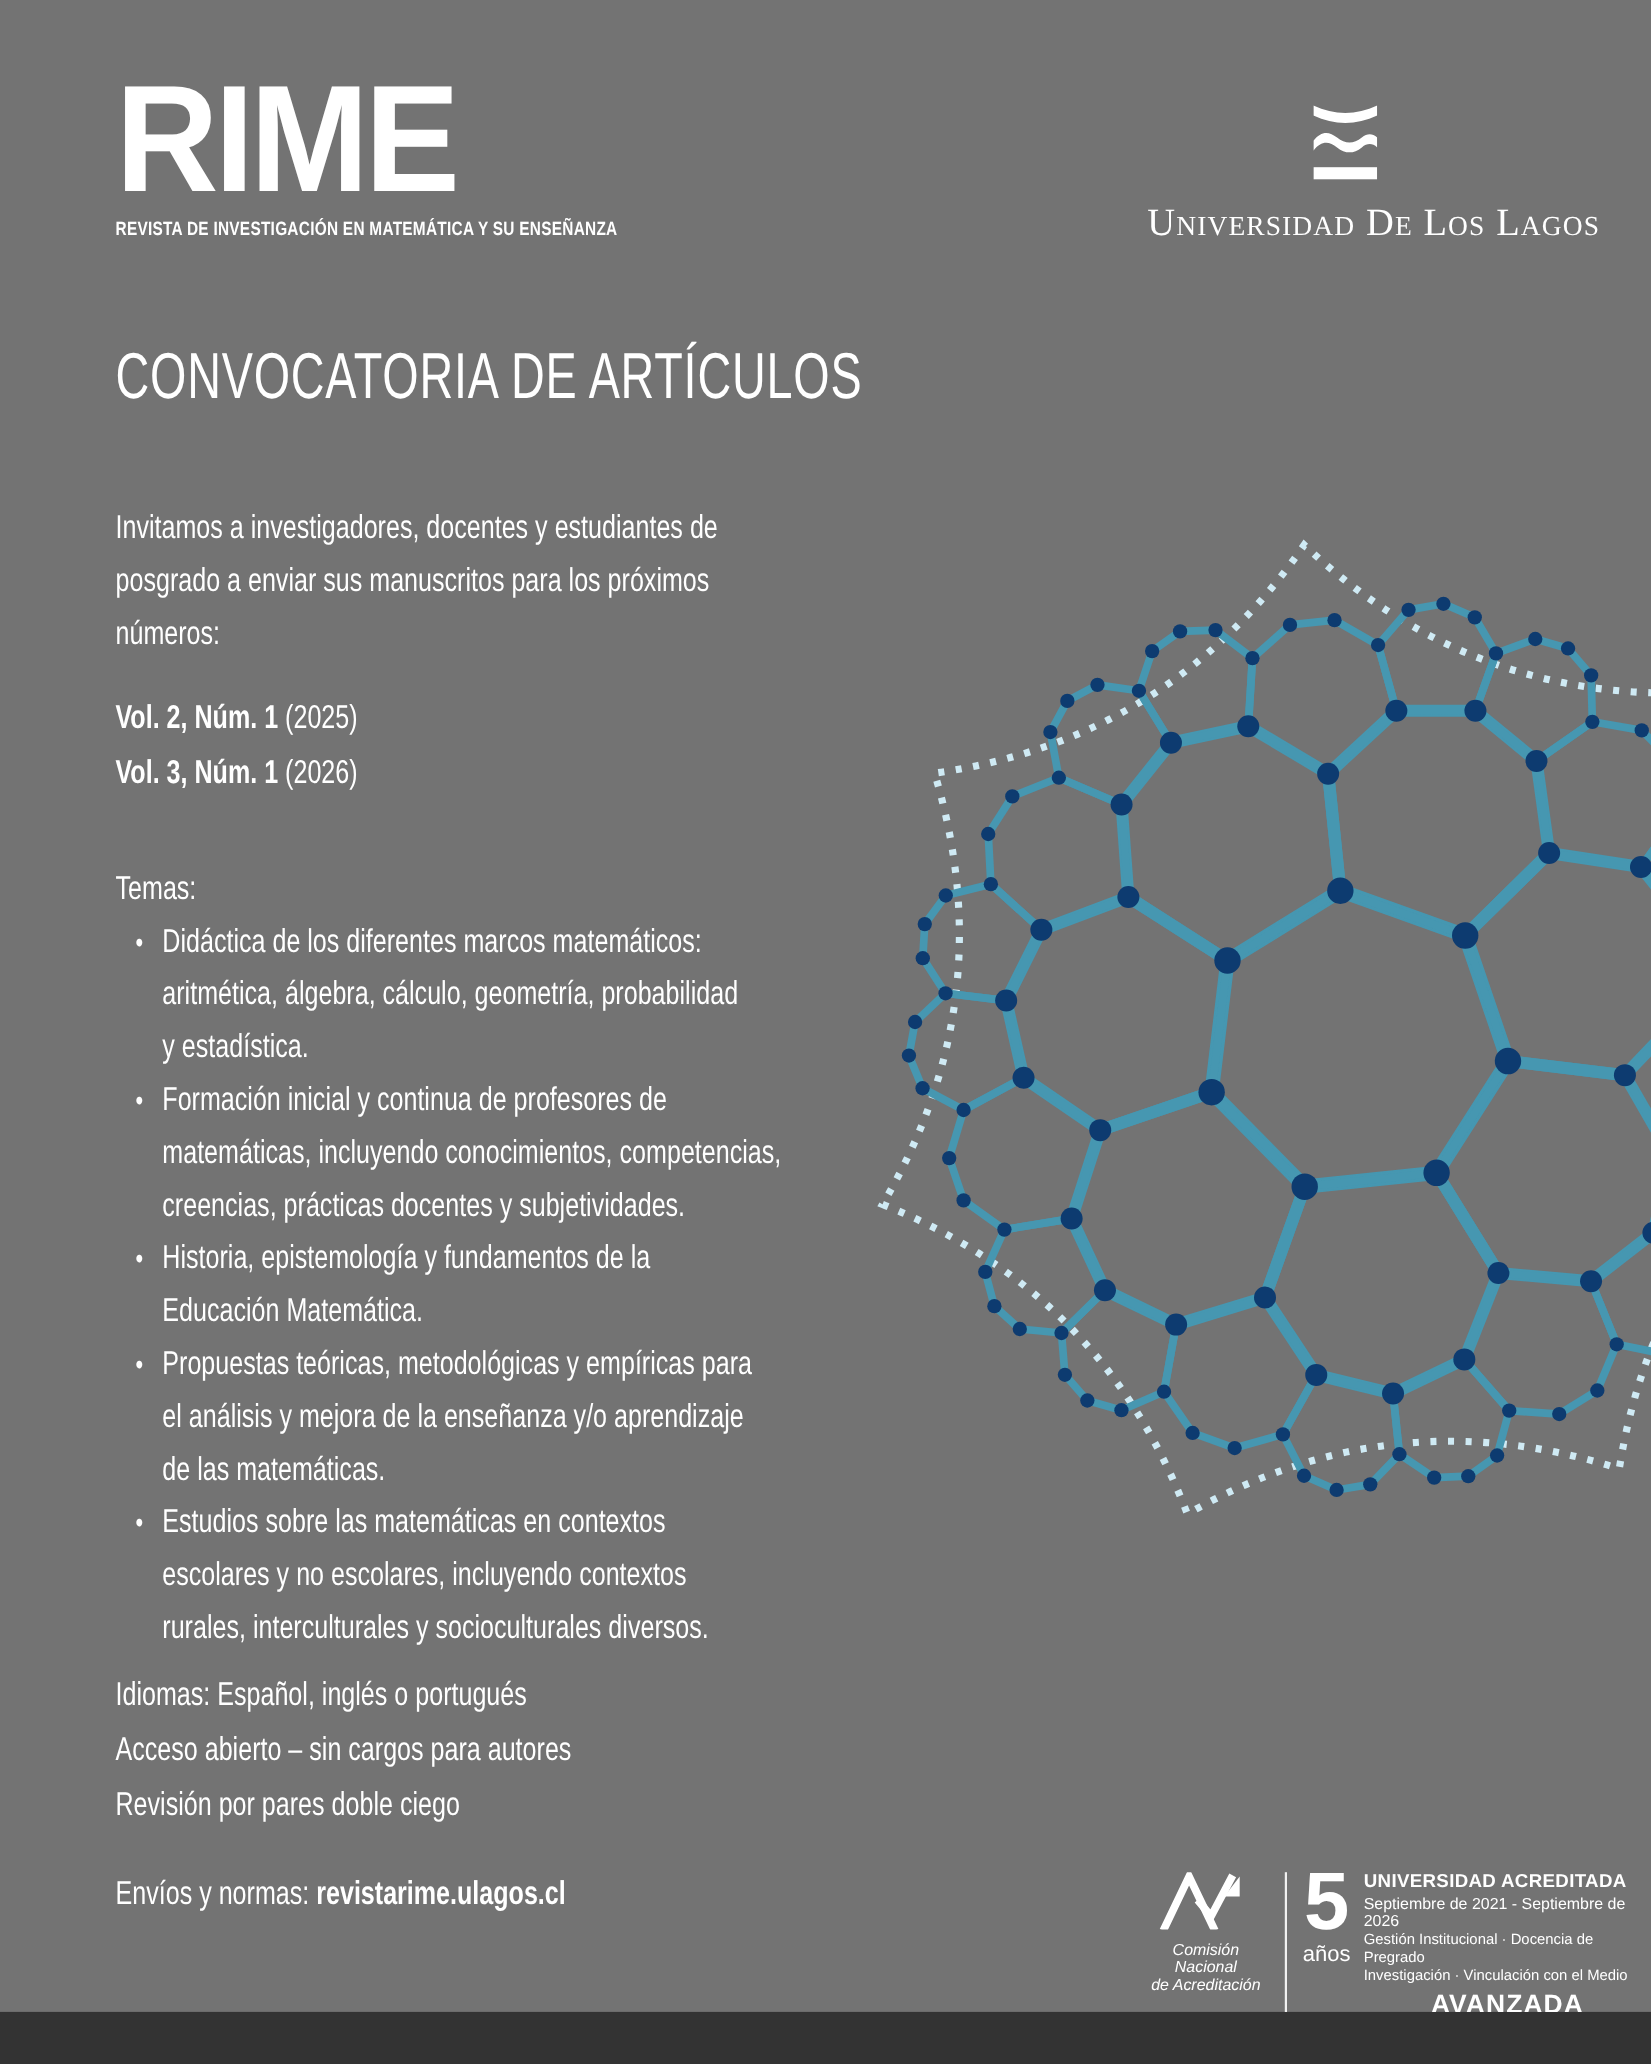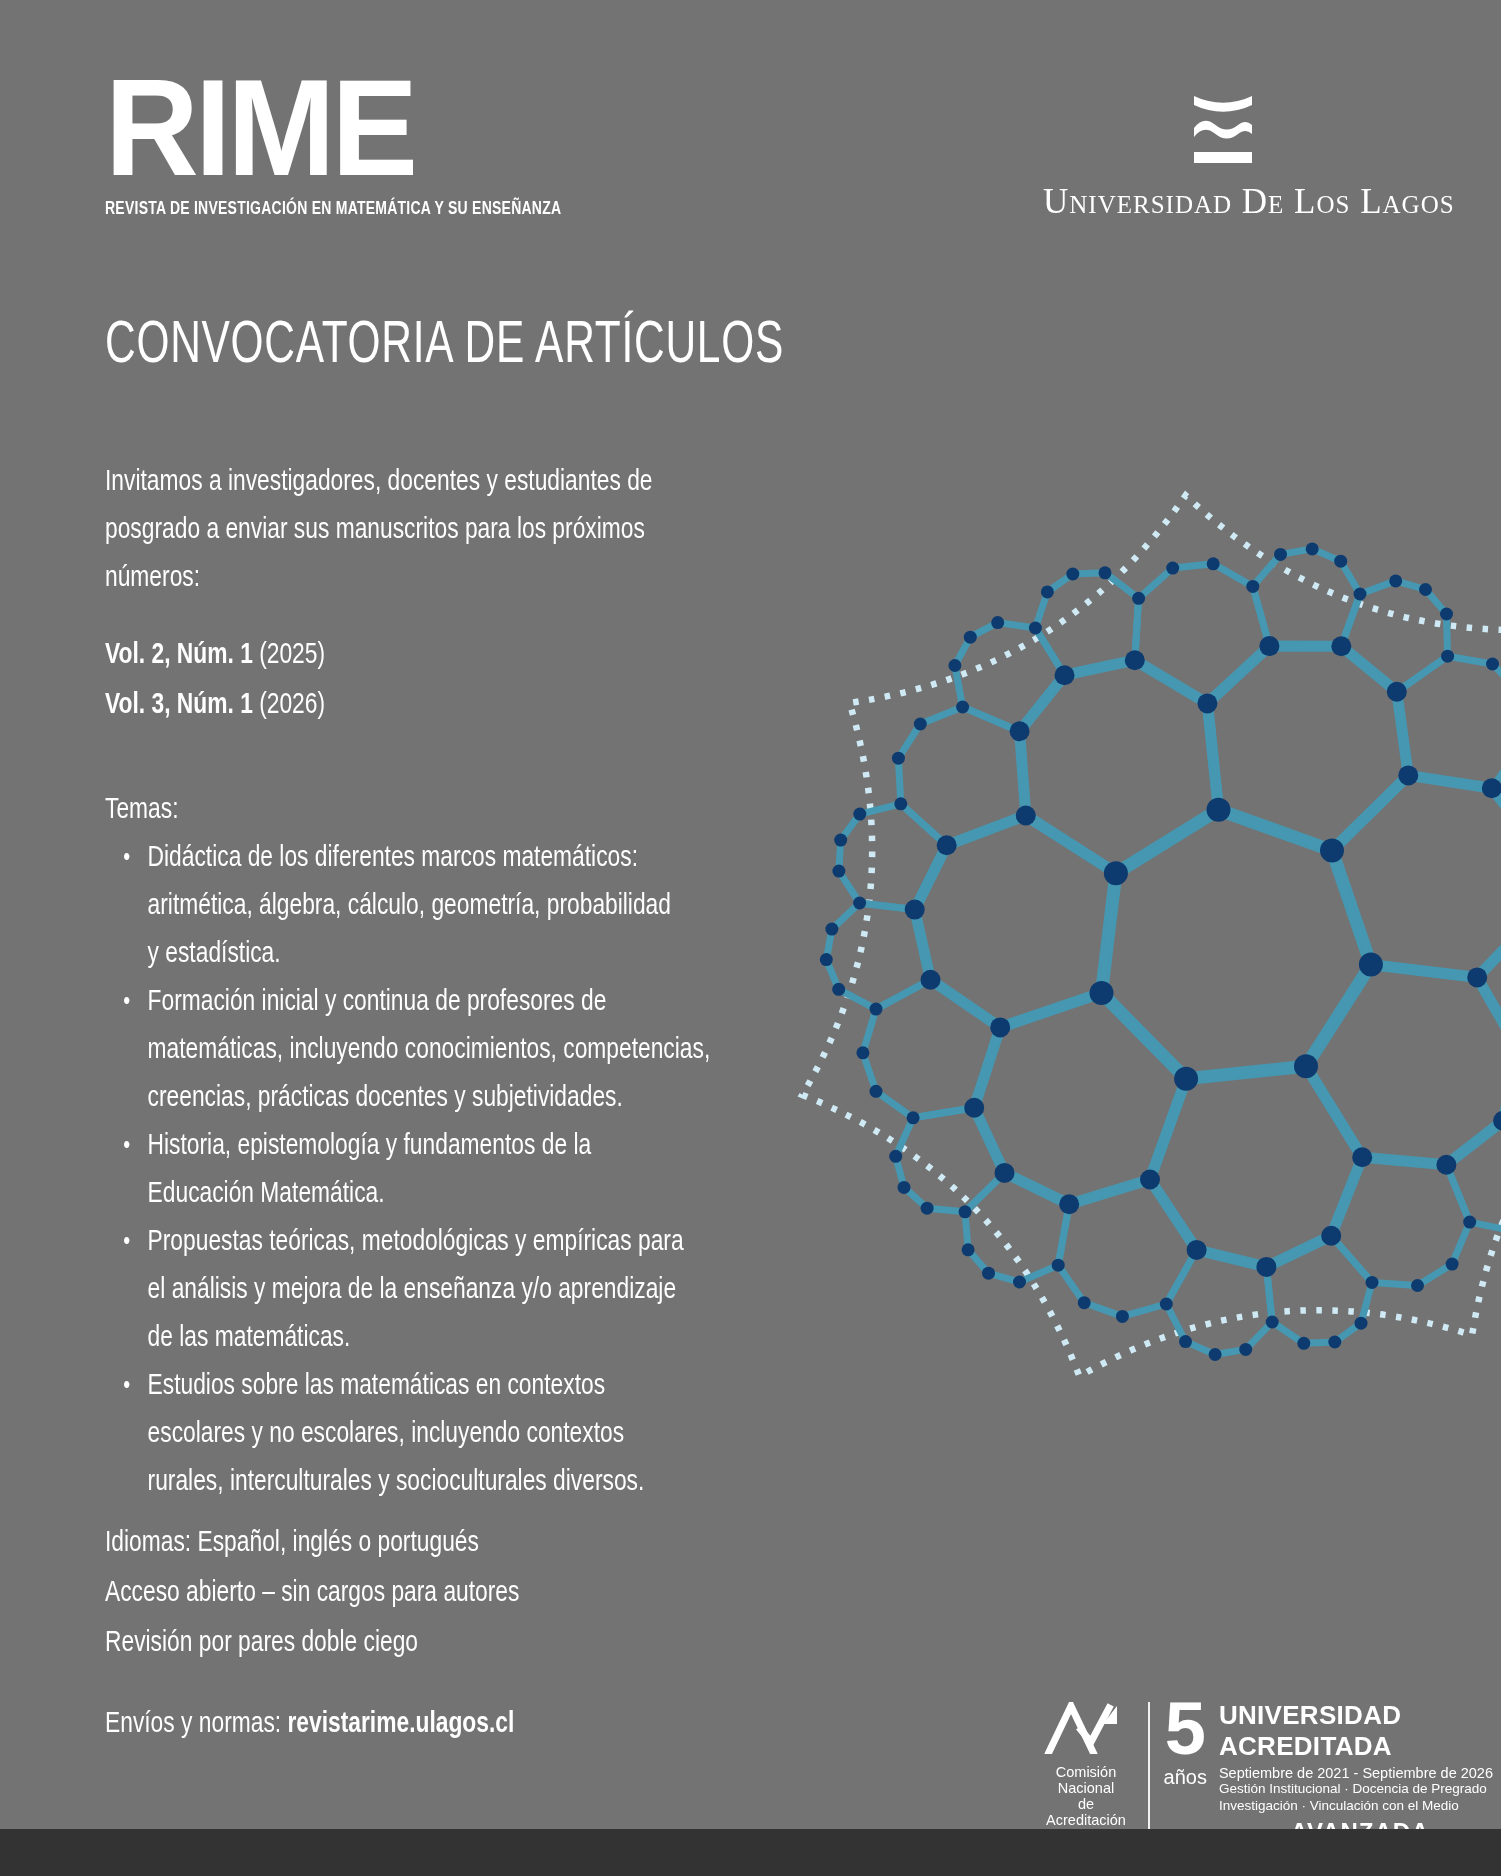--- a/index.html
+++ b/index.html
@@ -39,29 +39,29 @@
   .topics-head { margin-top:56px; line-height:48px; }
   ul.topics { list-style:none; }
   ul.topics li { position:relative; padding-left:56px; line-height:48px; }
   ul.topics li::before { content:"•"; position:absolute; left:24px; top:0; font-size:26px; }
   .info { margin-top:12px; line-height:50px; }
   .submit { margin-top:32px; line-height:48px; }
   .submit-url { font-weight:bold; }
 
   
   .accred { position:absolute; left:1040px; top:1698px; display:flex; align-items:stretch; }
-  .cna { width:118px; text-align:center; padding-top:4px; }
+  .cna { width:118px; text-align:center; padding-top:4px;font-style:italic; }
   .cna-text { margin-top:6px; font-size:14.5px; line-height:16px; }
   .cna-chile { font-size:12.5px; margin-top:17px; }
   .accred-divider { width:2px; background:#fff; margin:4px 14px 6px 16px; opacity:.9; }
   .five-block { text-align:center; margin-right:12px; }
   .five-num { font-size:74px; font-weight:bold; line-height:62px; }
   .five-anios { font-size:20px; margin-top:6px; }
   .accred-text { padding-top:2px; }
-  .accred-title { font-size:26px; font-weight:bold; letter-spacing:0.3px; }
+  .accred-title { font-size:17px; font-weight:bold; letter-spacing:0.3px; }
   .accred-period { font-size:14.5px; font-weight:normal; margin-top:3px; }
   .accred-area { font-size:13.5px; line-height:16.5px; }
   .accred-level { font-size:24px; font-weight:bold; letter-spacing:1px; margin-top:4px;text-align:center; }
 </style>
 </head>
 <body>
 
 <div class="poster">
 
   <svg id="pattern-svg" width="1501" height="1876" viewBox="0 0 1501 1876">

